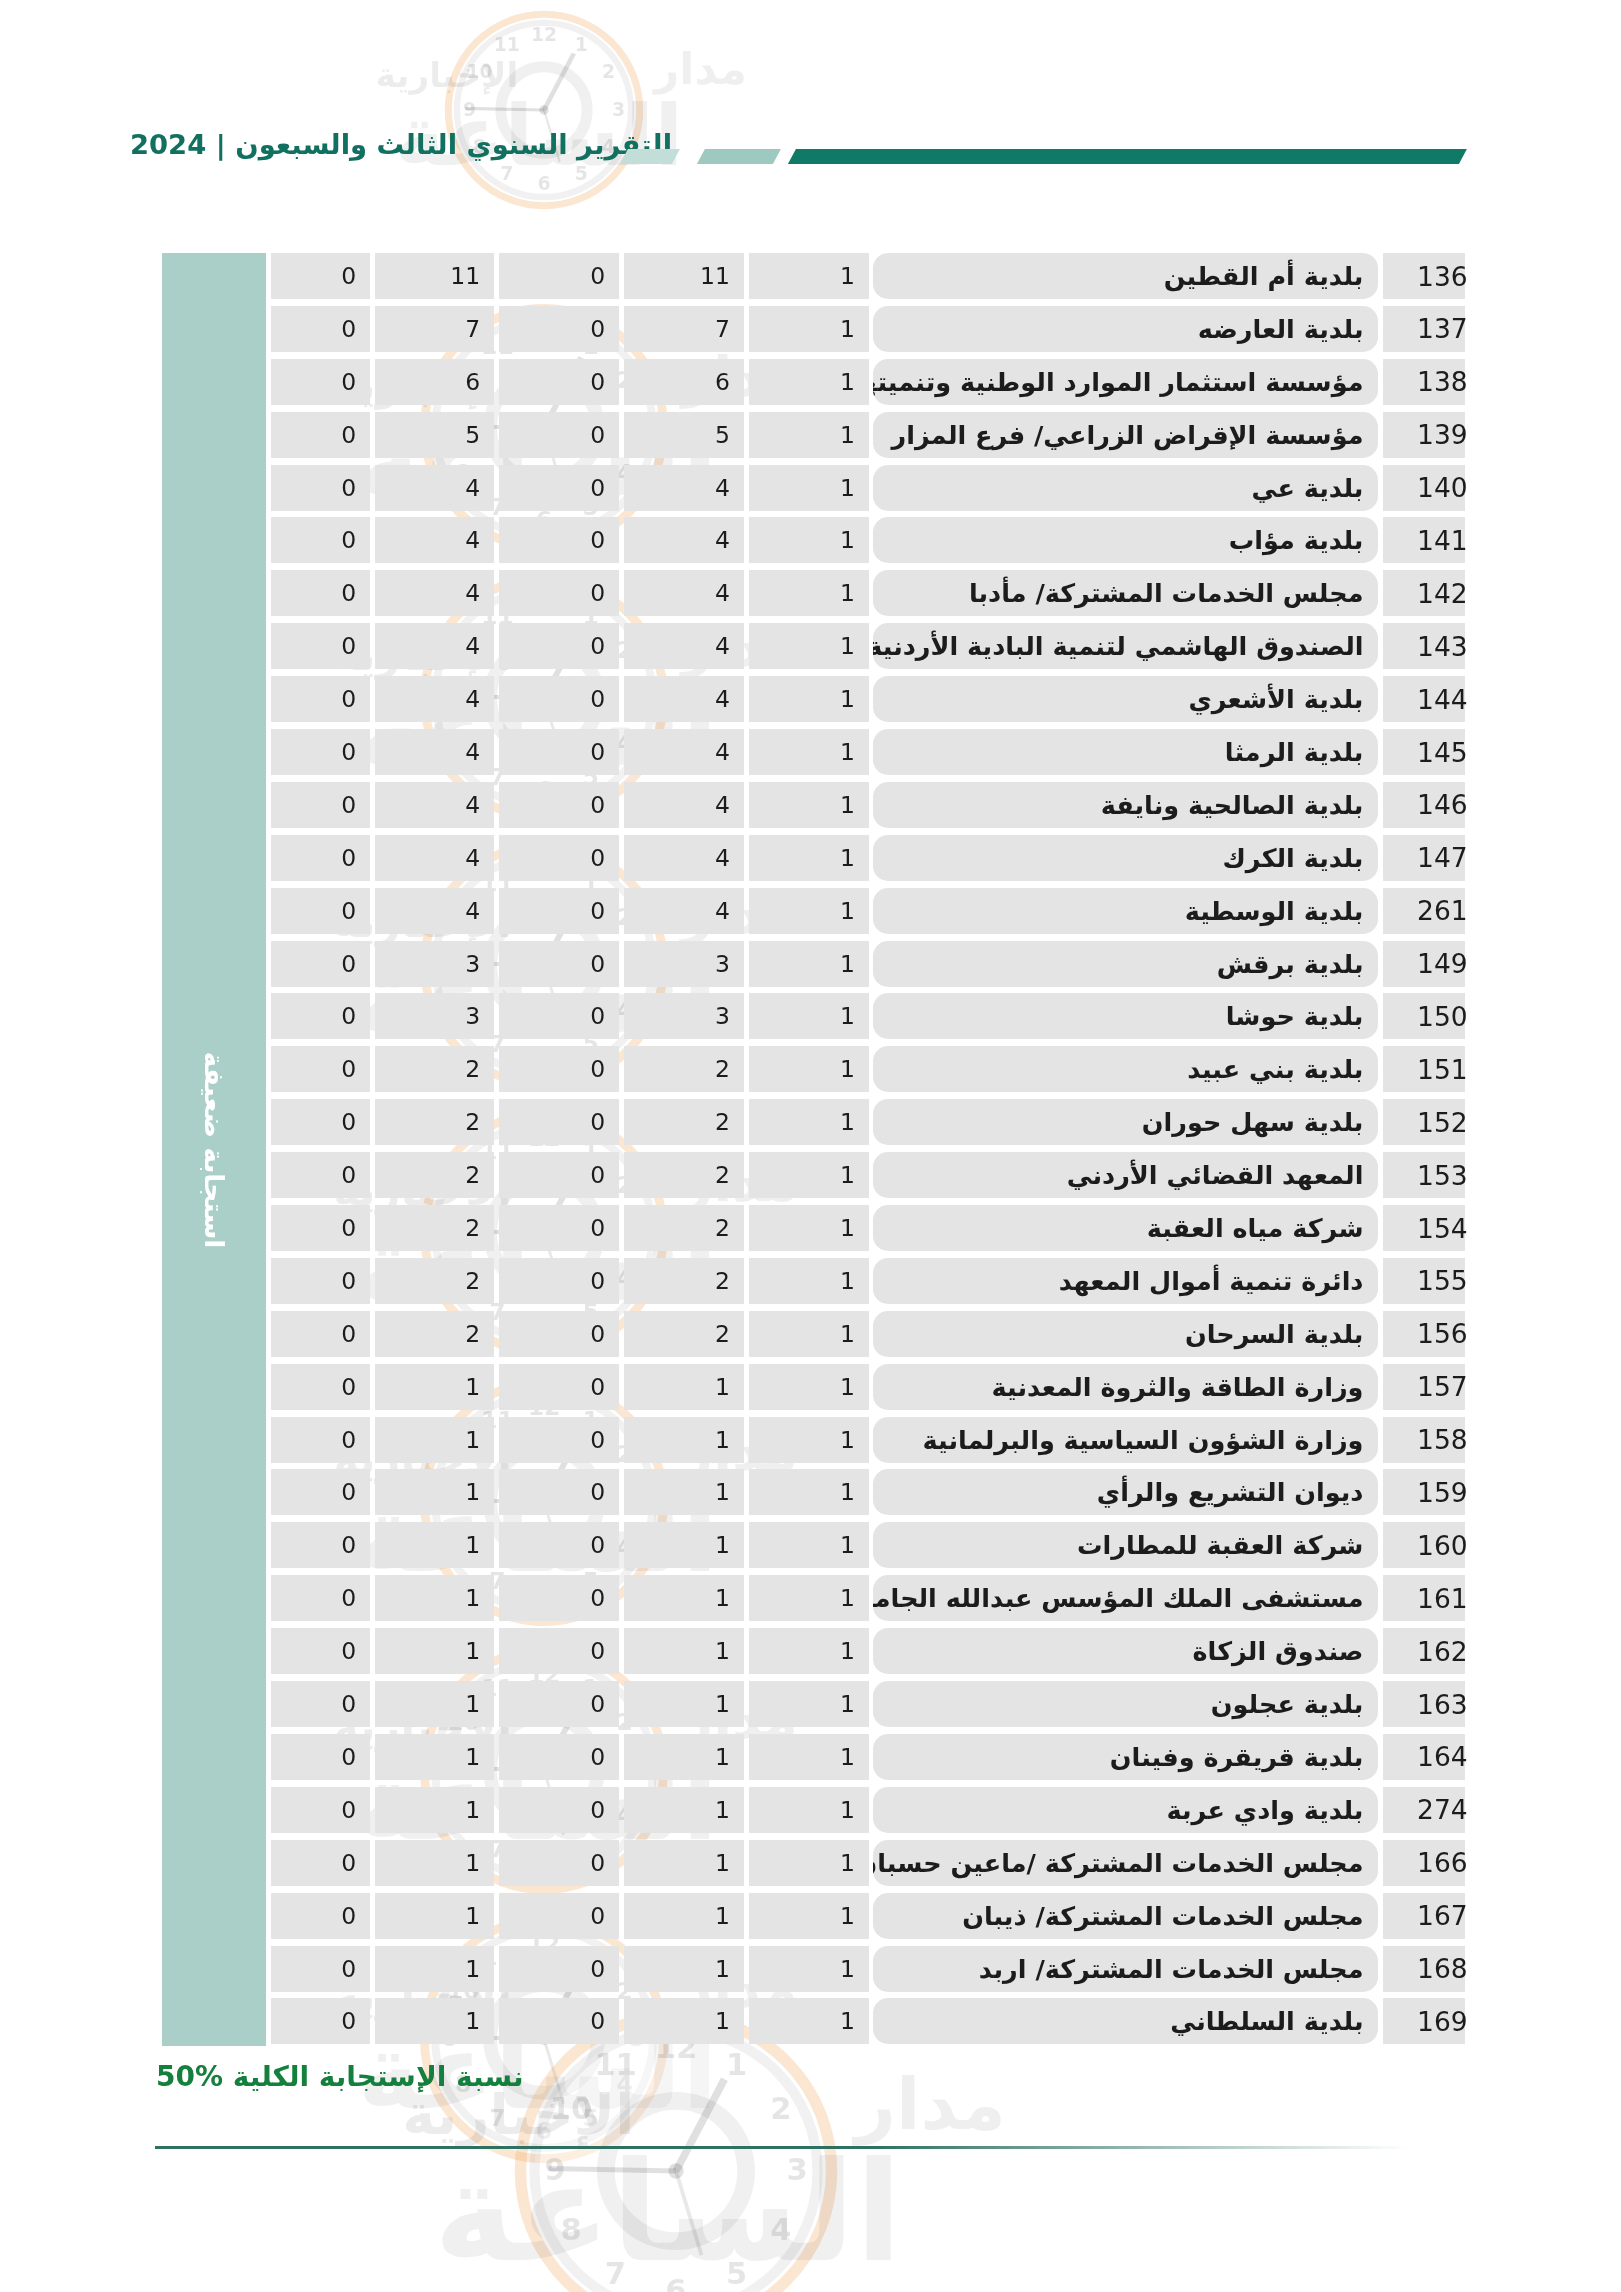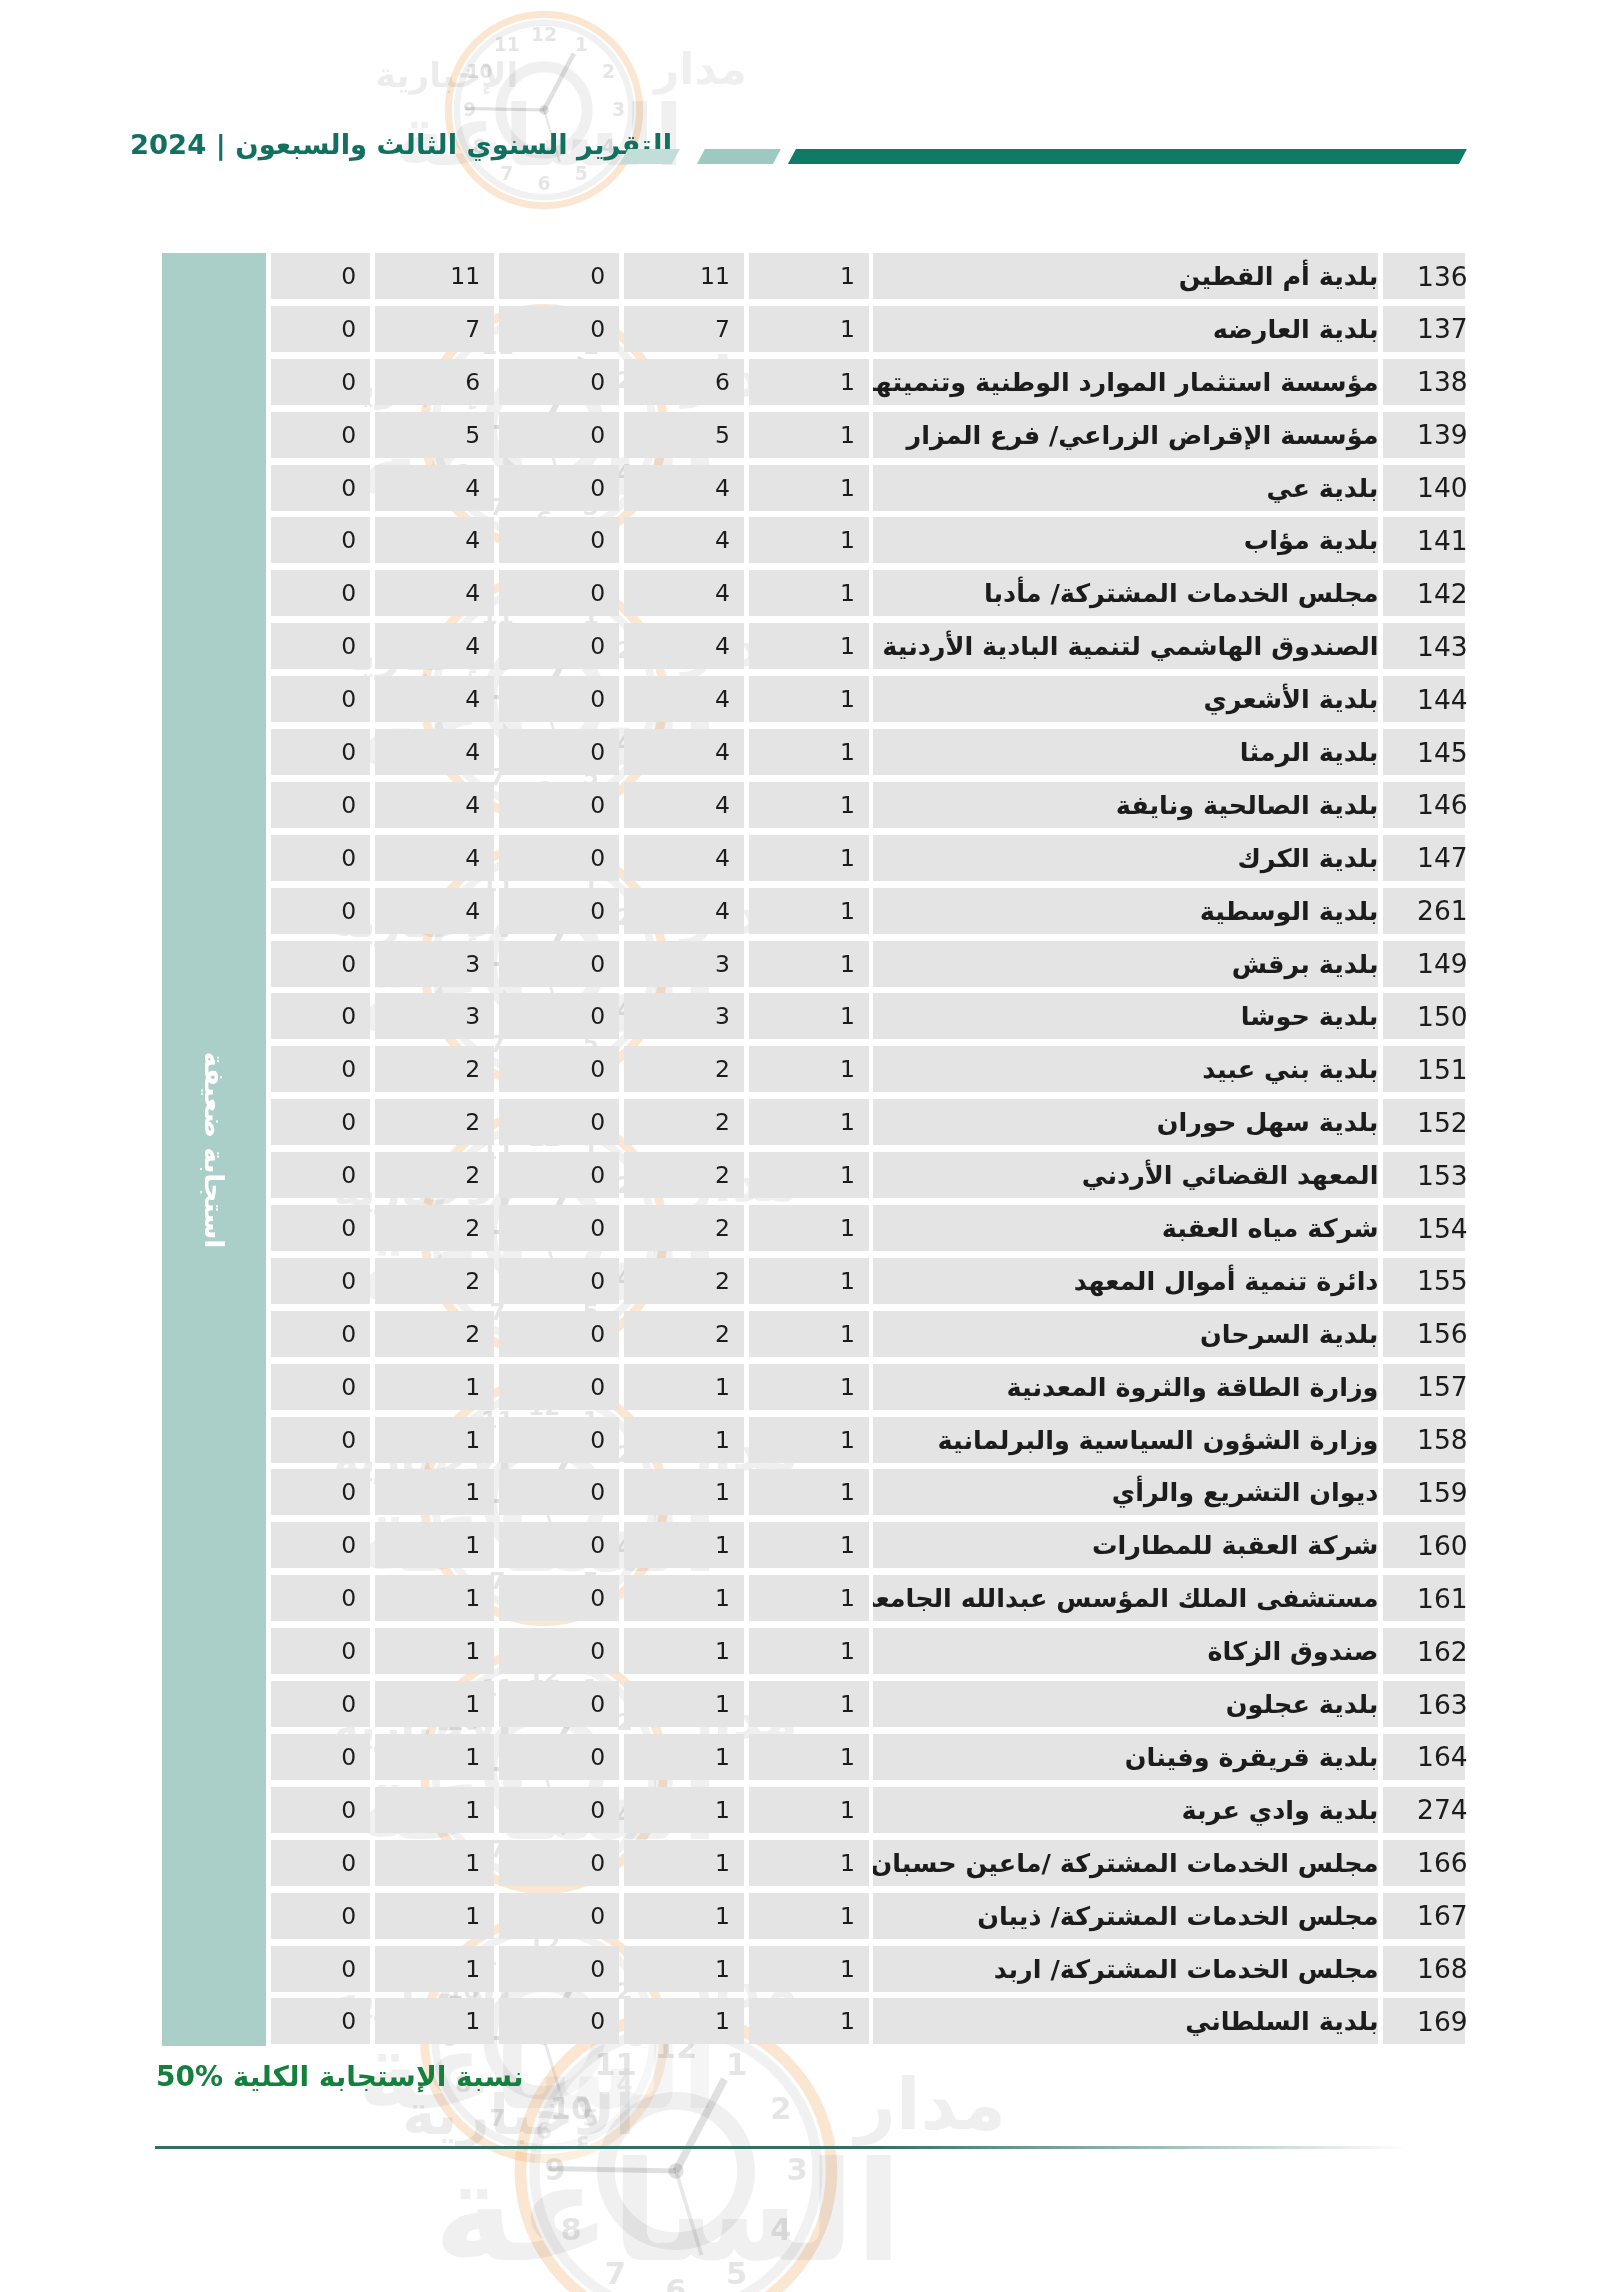--- a/index.html
+++ b/index.html
@@ -35,21 +35,21 @@
   .row{
     display:grid;direction:rtl;
     grid-template-columns:82px 505px 120px 120px 120px 119px 99px;
     column-gap:4.9px;height:46px;margin-bottom:6.9px;
   }
   .cell{
     background:#e4e4e4;display:flex;align-items:center;
     color:#1c1c1c;direction:rtl;
   }
   .cell.num{justify-content:center;font-size:26.5px;padding-left:36px;}
-  .cell.name{justify-content:flex-start;padding-right:0;font-size:25.5px;font-weight:bold;white-space:nowrap;overflow:hidden;}
+  .cell.name{justify-content:flex-start;padding-right:15px;font-size:25.5px;font-weight:bold;white-space:nowrap;overflow:hidden;border-radius:15px;}
   .cell.val{justify-content:flex-start;padding-right:13.7px;font-size:23.5px;}
   
   .footer-note{
     position:absolute;left:156px;top:2060px;
     direction:rtl;white-space:nowrap;
     font-size:28px;font-weight:bold;color:#15803d;
   }
   .footer-line{
     position:absolute;left:155px;top:2146px;width:1306px;height:2.9px;
     background:linear-gradient(to right,#2f7063 0%,#2f7063 55%,rgba(47,112,99,0) 96%);

